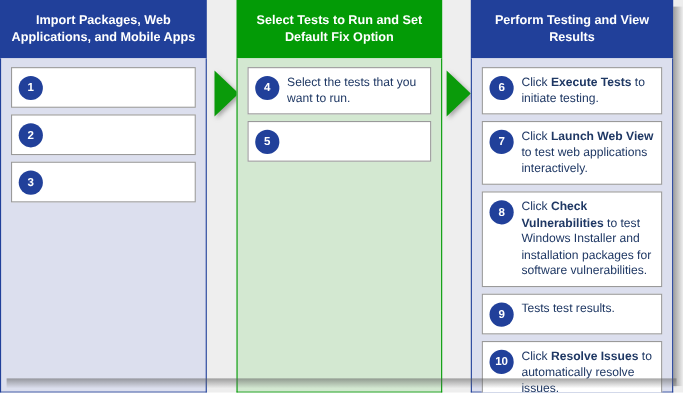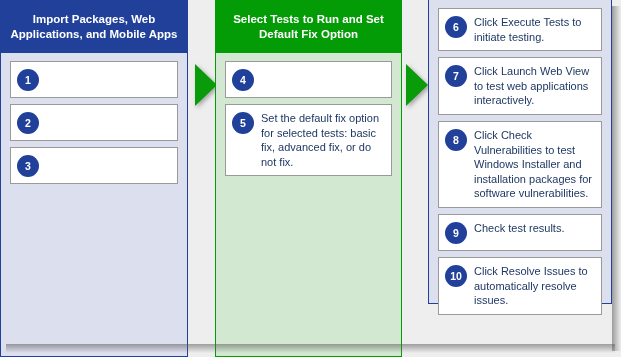--- a/index.html
+++ b/index.html
@@ -109,21 +109,21 @@
     line-height: 1;
     margin-top: 1px;
   }
 
   .step-text {
     flex: 1 1 auto;
     color: #1F3864;
     font-size: 11px;
     line-height: 14.6px;
   }
-  .step-text b { font-weight: normal; }
+  .step-text b { font-weight: bold; }
 
   
   .arrow {
     position: absolute;
     width: 0;
     height: 0;
     border-top: 21px solid transparent;
     border-bottom: 21px solid transparent;
     border-left: 22px solid #0A9B0A;
     filter: drop-shadow(2px 2px 2px rgba(90,90,90,0.5));
@@ -149,47 +149,48 @@
       </div>
   </div>
 
   <div class="arrow" style="left:195px; top:64px;"></div>
 
   <div class="column" id="column-1" style="left:215px; width:187px;">
     <div class="col-header green">Select Tests to Run and Set Default Fix Option</div>
     <div class="col-body green" id="body-1">
         <div class="step">
           <div class="step-num">4</div>
+          <div class="step-text">Select the tests that you want to run.</div>
         </div>
         <div class="step">
           <div class="step-num">5</div>
-          <div class="step-text">Set the default fix option for selected tests: basic fix, advanced fix, or do not fix.</div>
         </div>
       </div>
   </div>
 
   <div class="arrow" style="left:406px; top:64px;"></div>
 
   <div class="column" id="column-2" style="left:428px; width:184px;">
+    <div class="col-header blue">Perform Testing and View Results</div>
     <div class="col-body blue" id="body-2">
         <div class="step">
           <div class="step-num">6</div>
           <div class="step-text">Click <b>Execute Tests</b> to initiate testing.</div>
         </div>
         <div class="step">
           <div class="step-num">7</div>
           <div class="step-text">Click <b>Launch Web View</b> to test web applications interactively.</div>
         </div>
         <div class="step">
           <div class="step-num">8</div>
           <div class="step-text">Click <b>Check Vulnerabilities</b> to test Windows Installer and installation packages for software vulnerabilities.</div>
         </div>
         <div class="step">
           <div class="step-num">9</div>
-          <div class="step-text">Check test results.</div>
+          <div class="step-text">Tests test results.</div>
         </div>
         <div class="step">
           <div class="step-num">10</div>
           <div class="step-text">Click <b>Resolve Issues</b> to automatically resolve issues.</div>
         </div>
       </div>
   </div>
 
   <div class="figure-shadow-bottom"></div>
   <div class="figure-shadow-right"></div>

